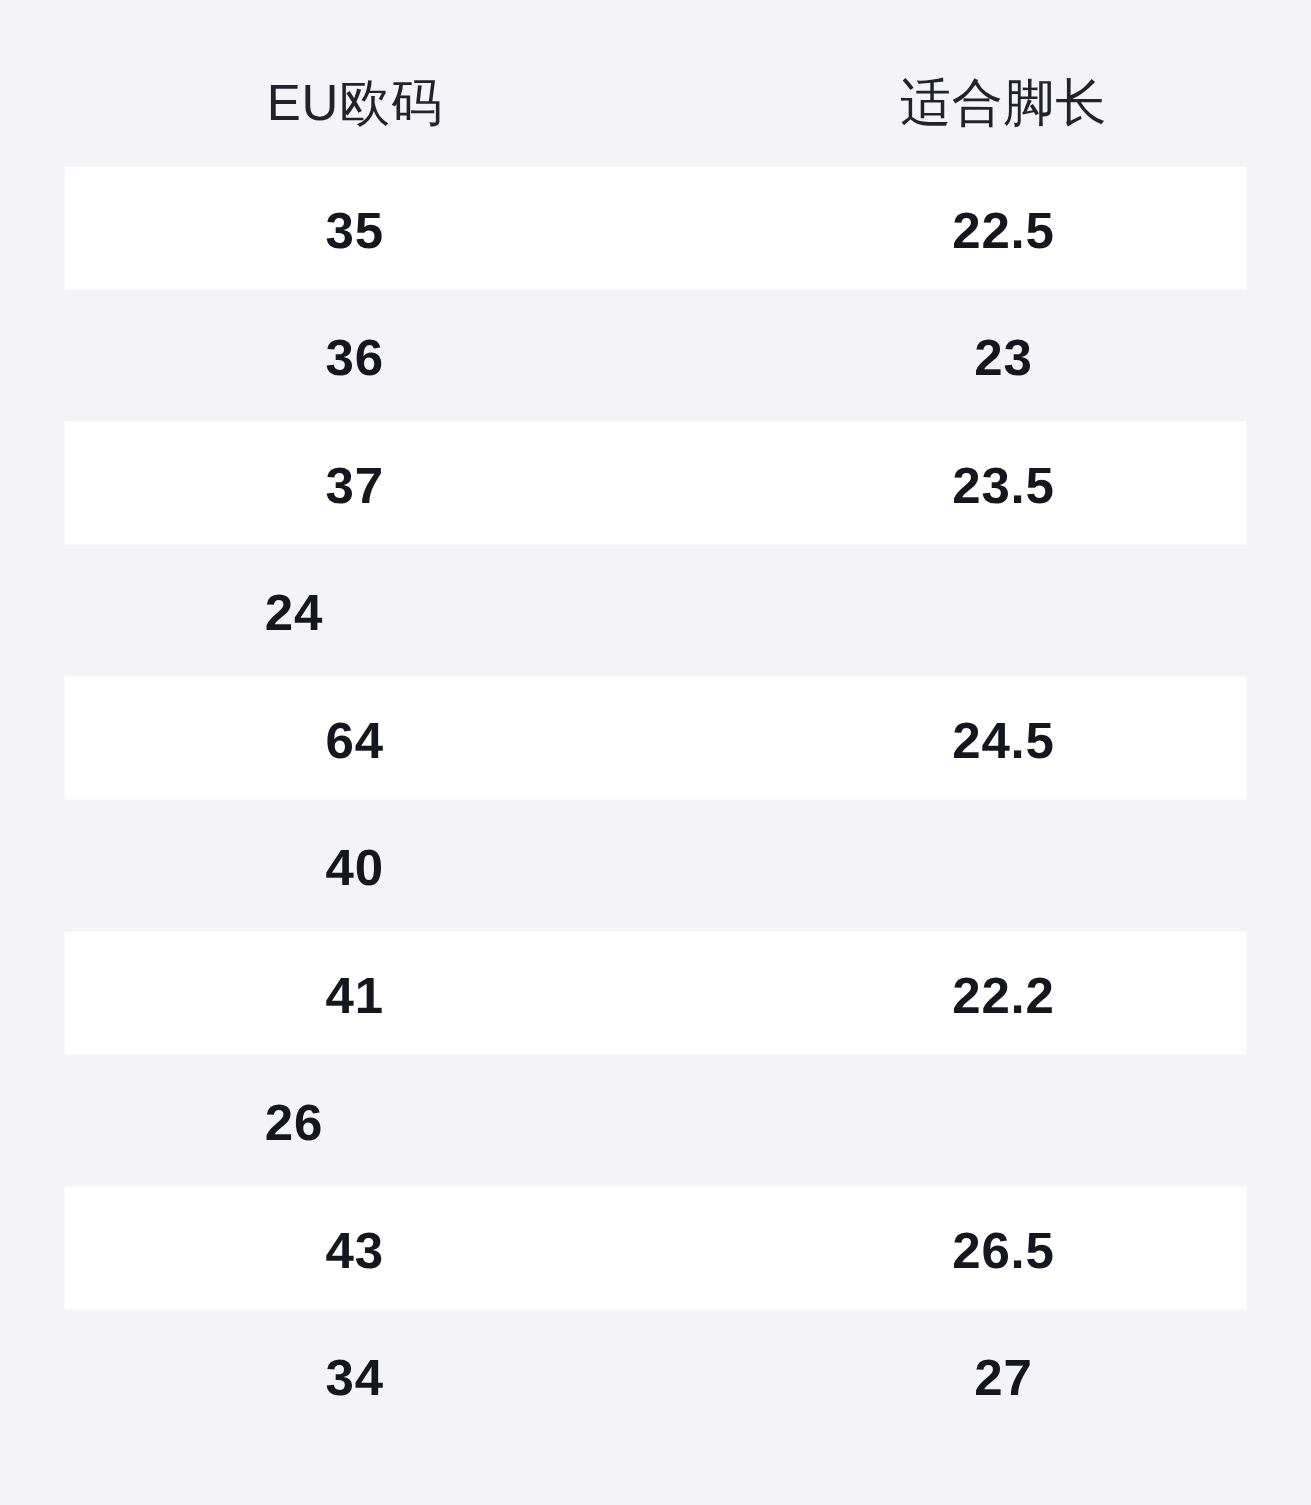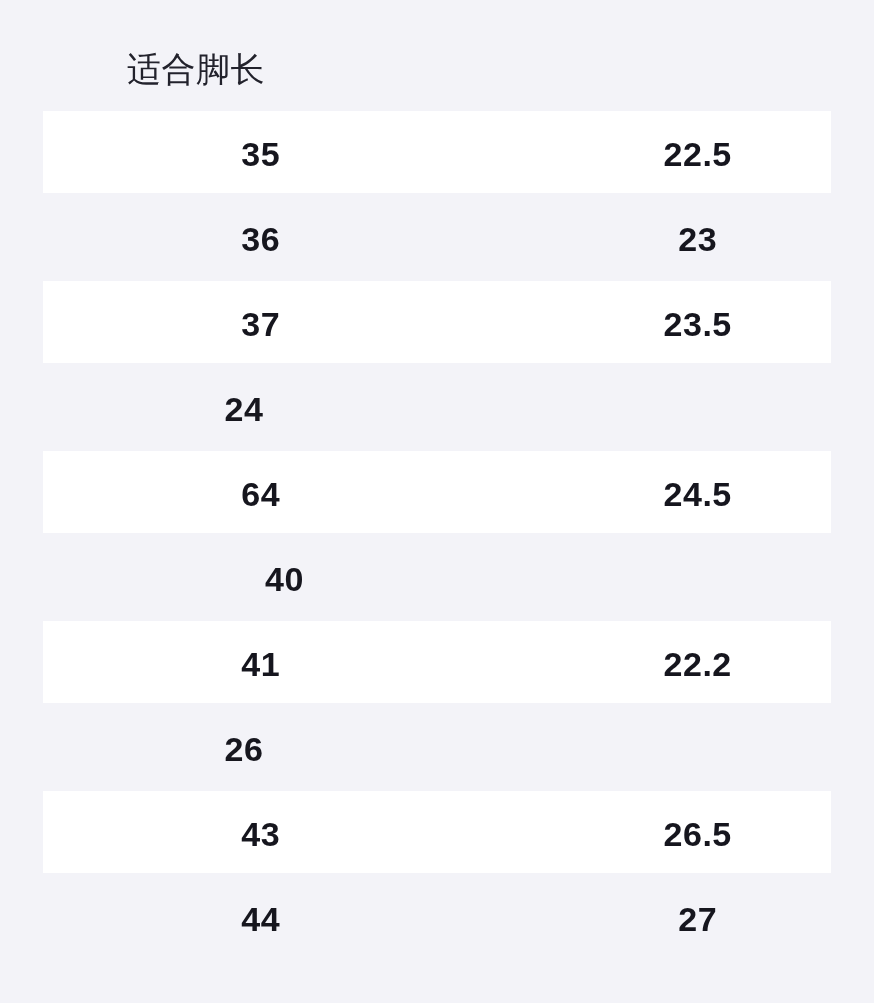--- a/index.html
+++ b/index.html
@@ -87,21 +87,20 @@
     display: flex;
     width: 874px;
     height: 82px;
     align-items: center;
   }
   .cell {
     display: flex;
     align-items: center;
     justify-content: center;
     height: 82px;
-    padding-left: 48px;
   }
   .cell-eu {
     width: 473px;
   }
   .cell-len {
     width: 392px;
   }
   .cell-text {
     font-size: 34px;
     font-weight: 700;
@@ -110,20 +109,23 @@
     letter-spacing: 0.5px;
     white-space: nowrap;
   }
 </style>
 </head>
 <body>
 
 <div class="size-chart">
 
   <div class="chart-header">
+    <div class="col col-eu">
+      <span class="header-text">EU欧码</span>
+    </div>
     <div class="col col-len">
       <span class="header-text">适合脚长</span>
     </div>
   </div>
 
   <div class="rows">
 
     <div class="row striped">
       <div class="band"></div>
       <div class="cells">
@@ -220,21 +222,21 @@
         <div class="cell cell-len">
           <span class="cell-text">26.5</span>
         </div>
       </div>
     </div>
 
     <div class="row">
       <div class="band"></div>
       <div class="cells">
         <div class="cell cell-eu">
-          <span class="cell-text">44</span>
+          <span class="cell-text">34</span>
         </div>
         <div class="cell cell-len">
           <span class="cell-text">27</span>
         </div>
       </div>
     </div>
 
   </div>
 </div>
 

